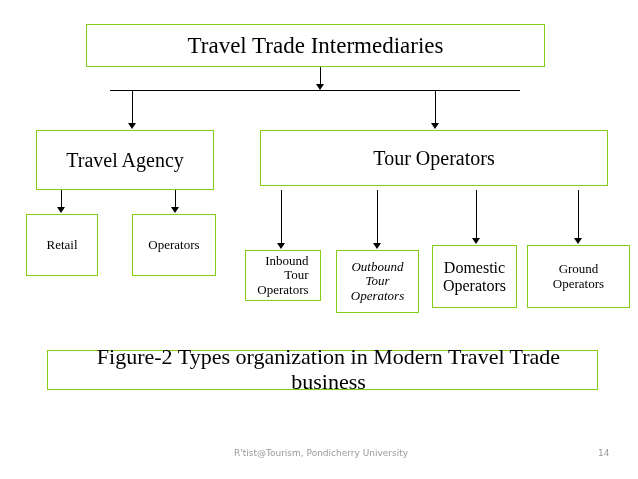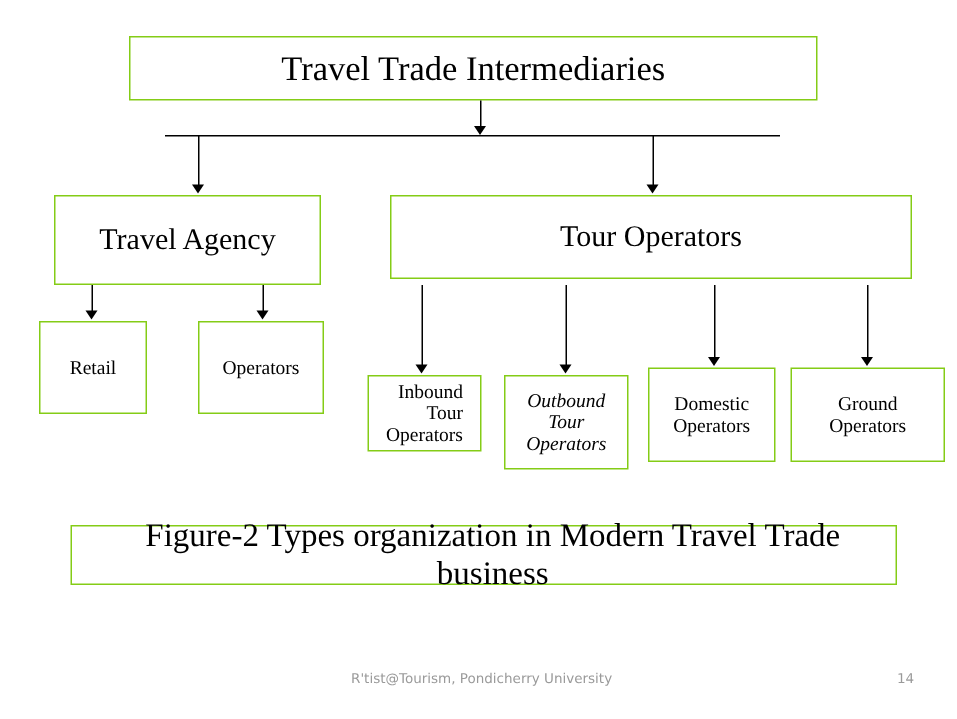--- a/index.html
+++ b/index.html
@@ -71,21 +71,21 @@
   }
   .box-outbound {
     left: 336px; top: 250px;
     width: 83px; height: 63px;
     font-size: 13px;
     font-style: italic;
   }
   .box-domestic {
     left: 432px; top: 245px;
     width: 85px; height: 63px;
-    font-size: 13px;
+    font-size: 16px;
   }
   .box-ground {
     left: 527px; top: 245px;
     width: 103px; height: 63px;
     font-size: 13px;
   }
   .box-caption {
     left: 47px;  top: 350px;
     width: 551px; height: 40px;
     font-size: 22px;

